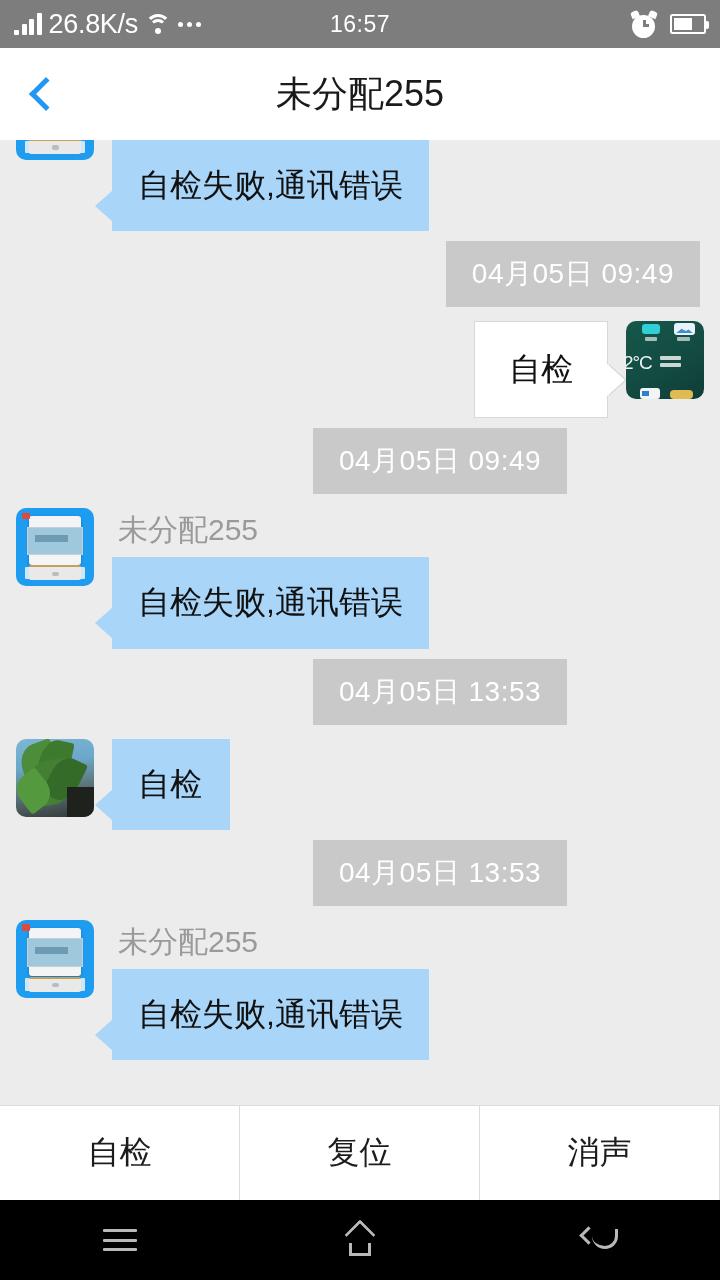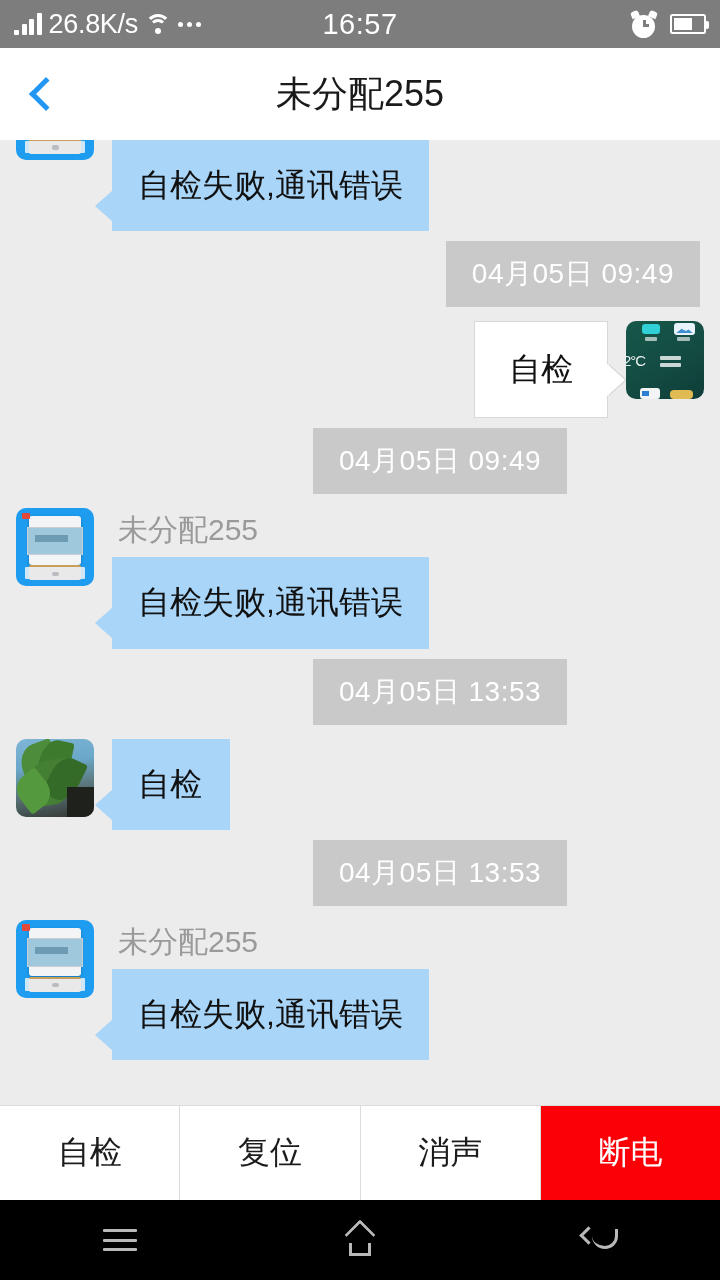--- a/index.html
+++ b/index.html
@@ -15,21 +15,21 @@
   .status-bar {
     position: absolute; top: 0; left: 0;
     width: 720px; height: 48px;
     background: #7d7d7d;
     display: flex; align-items: center;
     padding: 0 14px;
     color: #ffffff;
   }
   .sb-left { display: flex; align-items: center; gap: 7px; flex: 1; }
   .sb-center { position: absolute; left: 0; right: 0; text-align: center;
-               font-size: 29px; letter-spacing: .5px; pointer-events: none; }
+               font-size: 23px; letter-spacing: .5px; pointer-events: none; }
   .sb-right { display: flex; align-items: center; gap: 13px;
               margin-left: auto; z-index: 2; }
   .signal-bars { display: flex; align-items: flex-end; gap: 2.5px; height: 22px; }
   .signal-bars i { display: block; width: 5px; background: #fff; border-radius: 1px; }
   .signal-bars i:nth-child(1) { height: 5px; }
   .signal-bars i:nth-child(2) { height: 11px; }
   .signal-bars i:nth-child(3) { height: 16px; }
   .signal-bars i:nth-child(4) { height: 22px; }
   .net-speed { font-size: 27px; letter-spacing: -.3px; }
   .wifi-icon { position: relative; width: 26px; height: 22px; }
@@ -133,21 +133,21 @@
   .av-screen .ic.b:after { content:""; position:absolute; left:10%; top:40%;
     width: 80%; height: 42%; background:#3f8fd0; clip-path: polygon(0 100%,32% 18%,58% 64%,76% 36%,100% 100%); }
   .av-screen .ic.c { left: 18%; bottom: 0%; width: 26%; height: 14%; background: #f2f4f6; }
   .av-screen .ic.c:after { content:""; position:absolute; left:12%; top:22%;
     width: 34%; height: 46%; background:#2d7fd4; }
   .av-screen .ic.d { left: 56%; bottom: 0%; width: 30%; height: 12%; background: #e0bb54; border-radius: 4px; }
   .av-screen .lbl { position: absolute; height: 6%; background: rgba(255,255,255,.62); border-radius: 1px; }
   .av-screen .lbl.l1 { left: 24%; top: 20%; width: 16%; }
   .av-screen .lbl.l2 { left: 66%; top: 20%; width: 16%; }
   .av-screen .temp { position: absolute; left: -4%; top: 40%;
-    color: rgba(255,255,255,.92); font-size: 15px; letter-spacing: -1px; }
+    color: rgba(255,255,255,.92); font-size: 19px; letter-spacing: -1px; }
   .av-screen .wtxt { position: absolute; left: 44%; top: 44%;
     width: 26%; }
   .av-screen .wtxt i { display: block; height: 4px; margin-bottom: 3px;
     background: rgba(255,255,255,.78); border-radius: 1px; }
 
   .msg-col { display: flex; flex-direction: column; min-width: 0; }
   .sender-name { font-size: 30px; color: #9a9a9a; margin: 2px 0 6px 24px; }
 
   .bubble-wrap { display: flex; align-items: flex-start; }
   .bubble {
@@ -409,23 +409,20 @@
   <div class="action-bar">
     <div class="action-btn">
       <span>自检</span>
     </div>
     <div class="action-btn">
       <span>复位</span>
     </div>
     <div class="action-btn">
       <span>消声</span>
     </div>
-    <div class="action-btn danger">
-      <span>断电</span>
-    </div>
   </div>
 
   <div class="nav-bar">
     <div class="nav-btn">
       <span class="menu-icon">
         <i></i>
           <i></i>
           <i></i>
       </span>
     </div>

